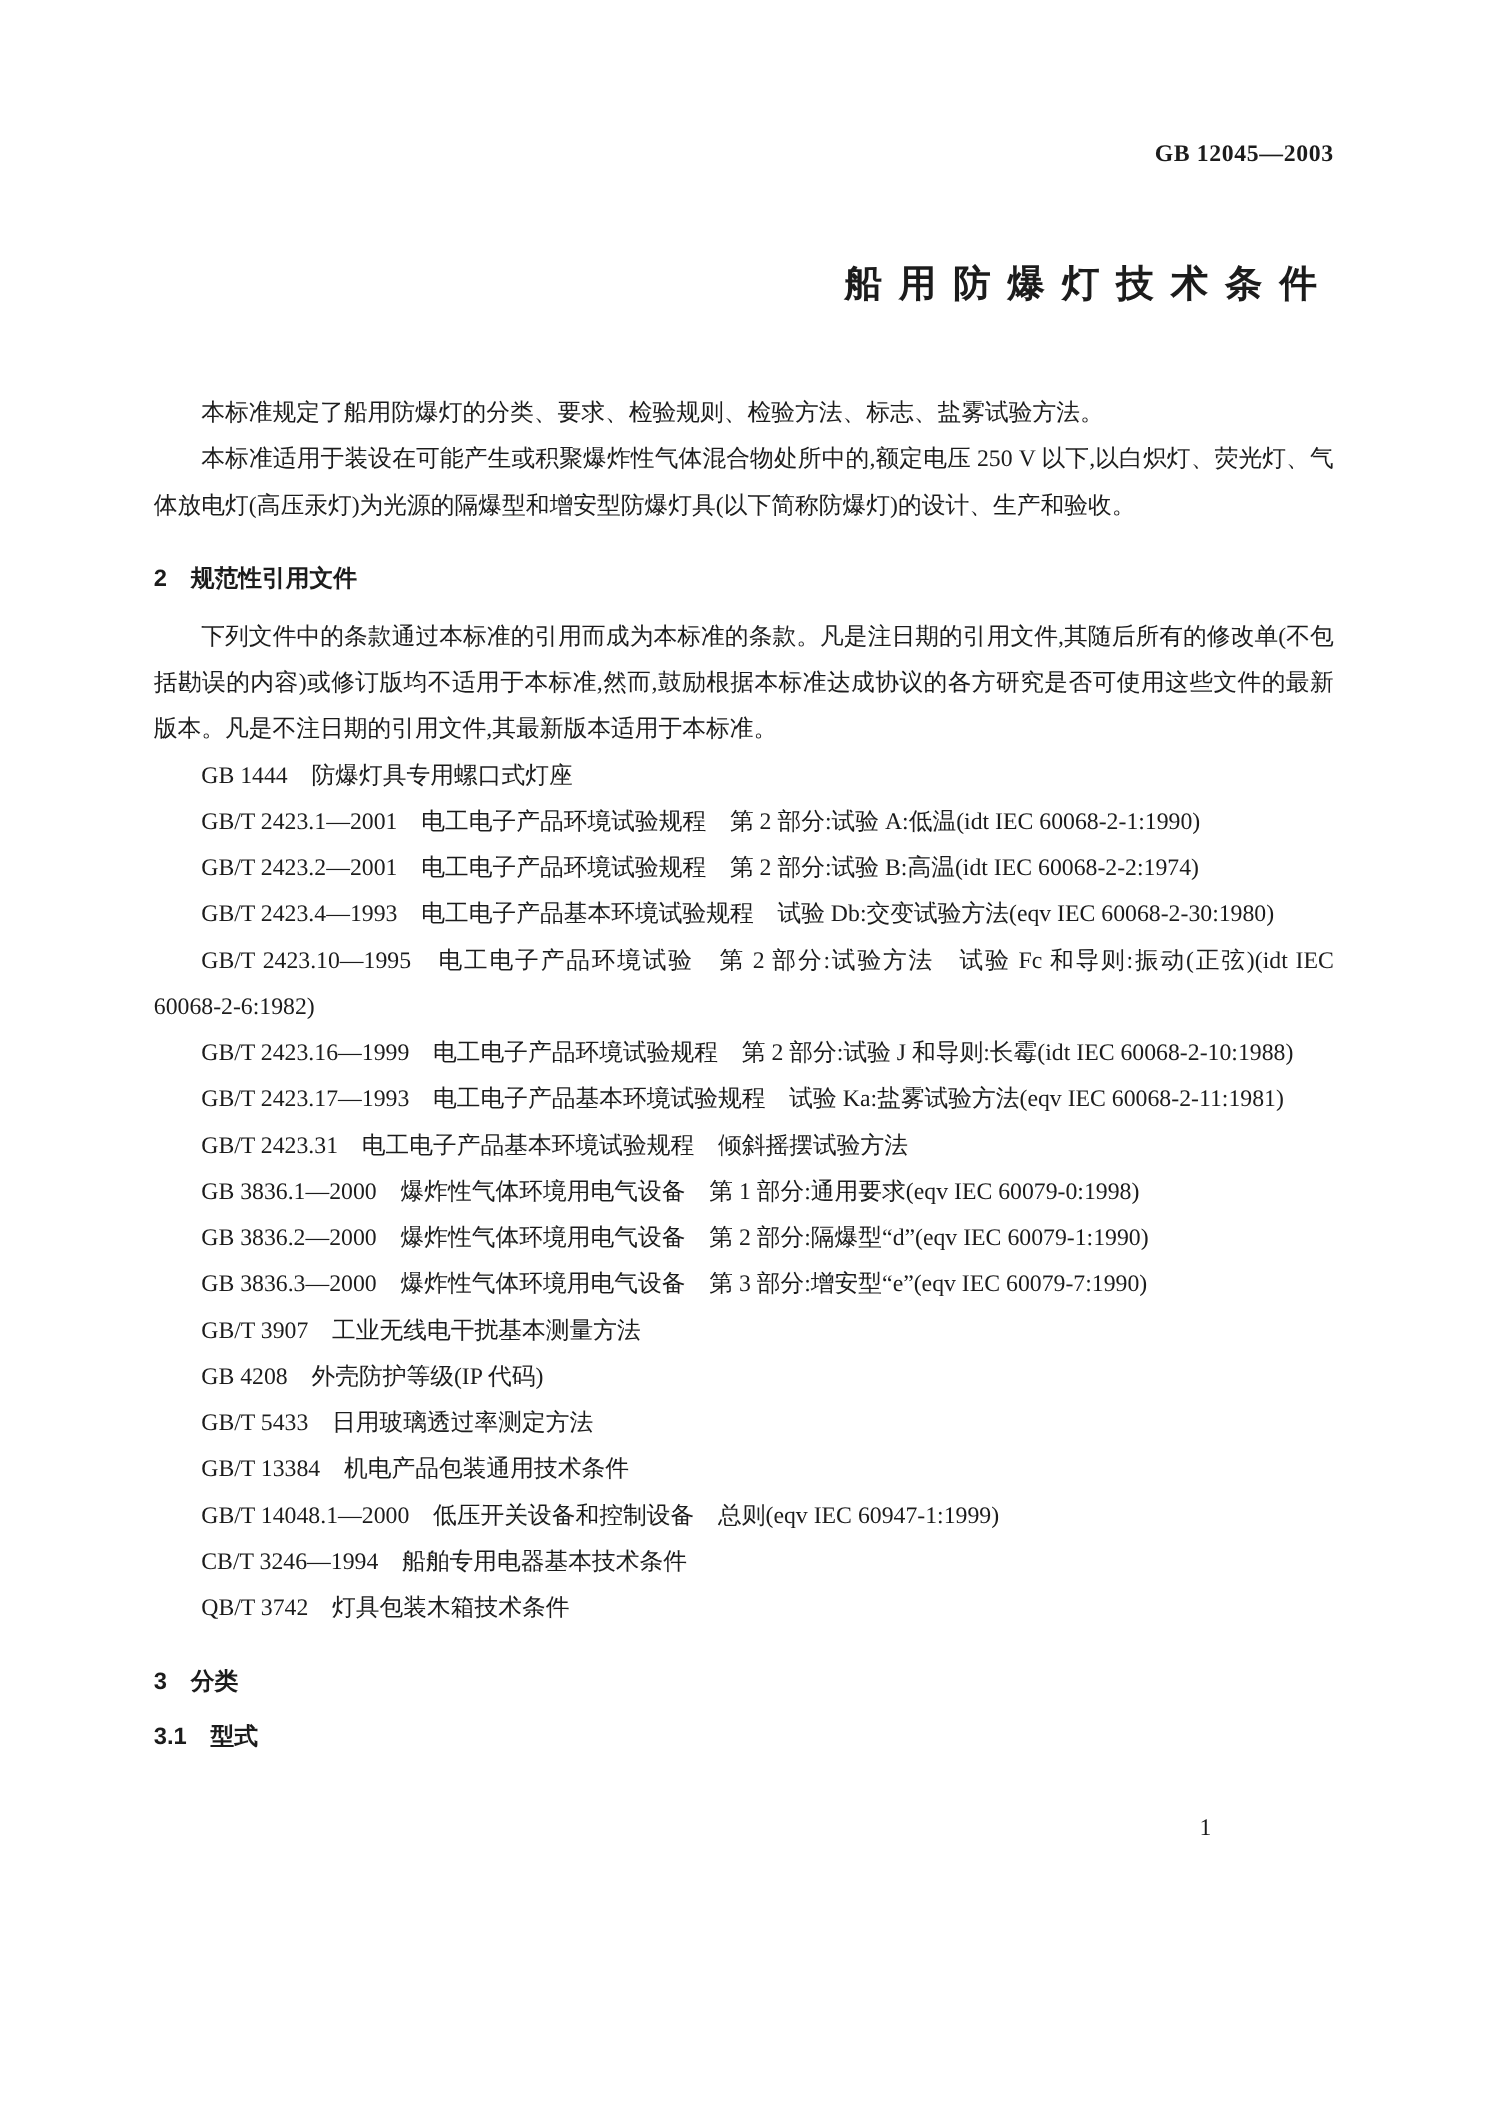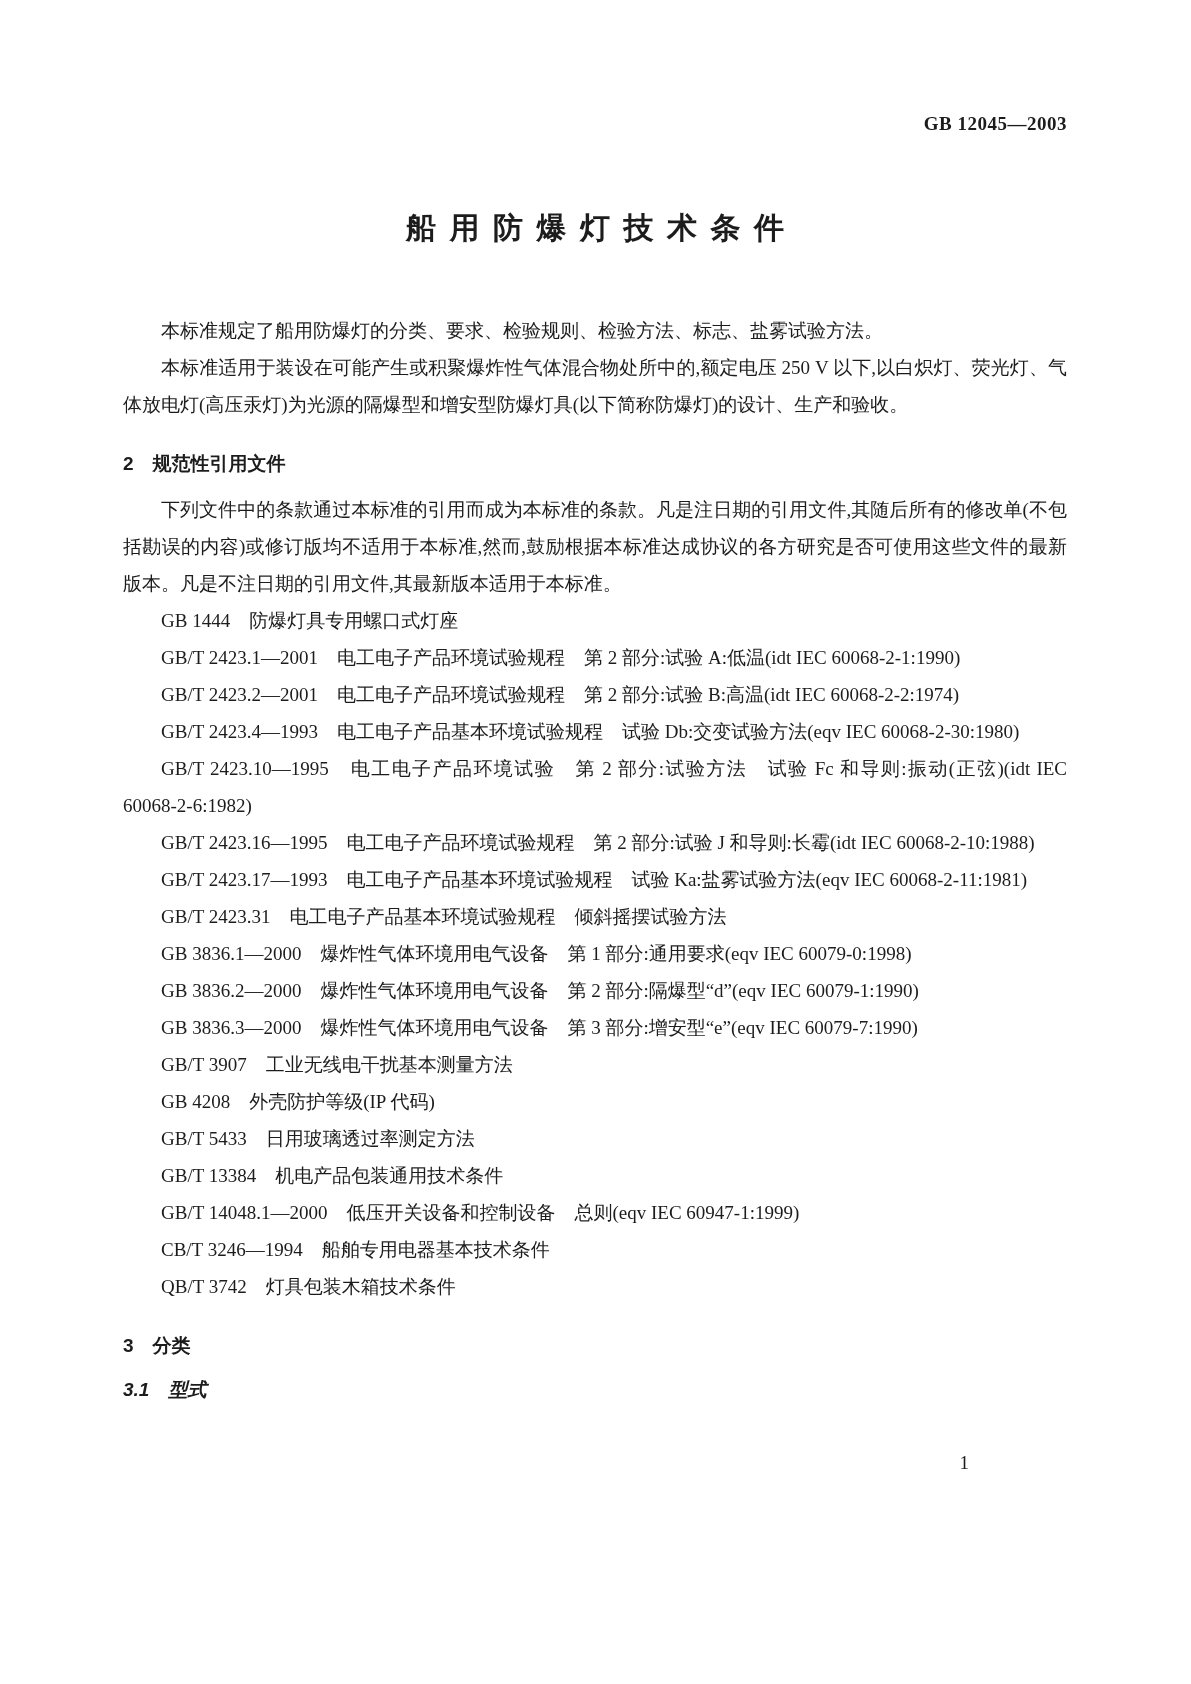--- a/index.html
+++ b/index.html
@@ -22,21 +22,21 @@
     text-align: right;
     font-size: 19px;
     line-height: 24px;
     font-weight: bold;
     font-family: "Liberation Serif", "DejaVu Serif", serif;
     letter-spacing: 0.5px;
   }
   .title {
     margin-top: 72px;
     margin-bottom: 64px;
-    text-align: center;
+    text-align: right;
     font-size: 30px;
     line-height: 40px;
     font-weight: bold;
     font-family: "Liberation Sans", "DejaVu Sans", sans-serif;
     letter-spacing: 0.45em;
     text-indent: 0.45em; 
     white-space: nowrap;
   }
   .h1 {
     margin-top: 28px;
@@ -46,21 +46,20 @@
     font-weight: bold;
     font-family: "Liberation Sans", "DejaVu Sans", sans-serif;
   }
   .h2 {
     margin-top: 18px;
     margin-bottom: 12px;
     font-size: 19px;
     line-height: 26px;
     font-weight: bold;
     font-family: "Liberation Sans", "DejaVu Sans", sans-serif;
-    font-style: italic;
   }
   p.body {
     font-size: 19px;
     line-height: 37px;
     text-indent: 2em;
     text-align: justify;
   }
   p.clause {
     font-size: 19px;
     line-height: 37px;
@@ -92,21 +91,21 @@
   <p class="body">本标准适用于装设在可能产生或积聚爆炸性气体混合物处所中的,额定电压 250 V 以下,以白炽灯、荧光灯、气体放电灯(高压汞灯)为光源的隔爆型和增安型防爆灯具(以下简称防爆灯)的设计、生产和验收。</p>
 
   <h2 class="h1">2　规范性引用文件</h2>
   <p class="body">下列文件中的条款通过本标准的引用而成为本标准的条款。凡是注日期的引用文件,其随后所有的修改单(不包括勘误的内容)或修订版均不适用于本标准,然而,鼓励根据本标准达成协议的各方研究是否可使用这些文件的最新版本。凡是不注日期的引用文件,其最新版本适用于本标准。</p>
 
   <p class="body">GB 1444　防爆灯具专用螺口式灯座</p>
   <p class="body">GB/T 2423.1—2001　电工电子产品环境试验规程　第 2 部分:试验 A:低温(idt IEC 60068-2-1:1990)</p>
   <p class="body">GB/T 2423.2—2001　电工电子产品环境试验规程　第 2 部分:试验 B:高温(idt IEC 60068-2-2:1974)</p>
   <p class="body">GB/T 2423.4—1993　电工电子产品基本环境试验规程　试验 Db:交变试验方法(eqv IEC 60068-2-30:1980)</p>
   <p class="body">GB/T 2423.10—1995　电工电子产品环境试验　第 2 部分:试验方法　试验 Fc 和导则:振动(正弦)(idt IEC 60068-2-6:1982)</p>
-  <p class="body">GB/T 2423.16—1995　电工电子产品环境试验规程　第 2 部分:试验 J 和导则:长霉(idt IEC 60068-2-10:1988)</p>
+  <p class="body">GB/T 2423.16—1999　电工电子产品环境试验规程　第 2 部分:试验 J 和导则:长霉(idt IEC 60068-2-10:1988)</p>
   <p class="body">GB/T 2423.17—1993　电工电子产品基本环境试验规程　试验 Ka:盐雾试验方法(eqv IEC 60068-2-11:1981)</p>
   <p class="body">GB/T 2423.31　电工电子产品基本环境试验规程　倾斜摇摆试验方法</p>
   <p class="body">GB 3836.1—2000　爆炸性气体环境用电气设备　第 1 部分:通用要求(eqv IEC 60079-0:1998)</p>
   <p class="body">GB 3836.2—2000　爆炸性气体环境用电气设备　第 2 部分:隔爆型“d”(eqv IEC 60079-1:1990)</p>
   <p class="body">GB 3836.3—2000　爆炸性气体环境用电气设备　第 3 部分:增安型“e”(eqv IEC 60079-7:1990)</p>
   <p class="body">GB/T 3907　工业无线电干扰基本测量方法</p>
   <p class="body">GB 4208　外壳防护等级(IP 代码)</p>
   <p class="body">GB/T 5433　日用玻璃透过率测定方法</p>
   <p class="body">GB/T 13384　机电产品包装通用技术条件</p>
   <p class="body">GB/T 14048.1—2000　低压开关设备和控制设备　总则(eqv IEC 60947-1:1999)</p>

